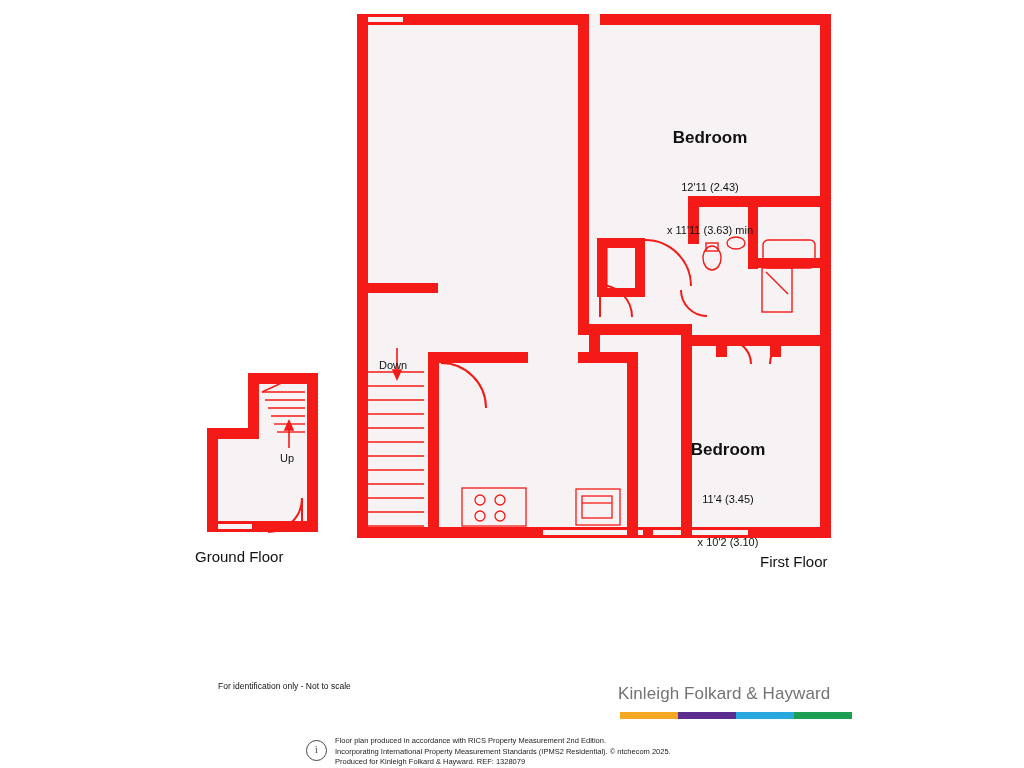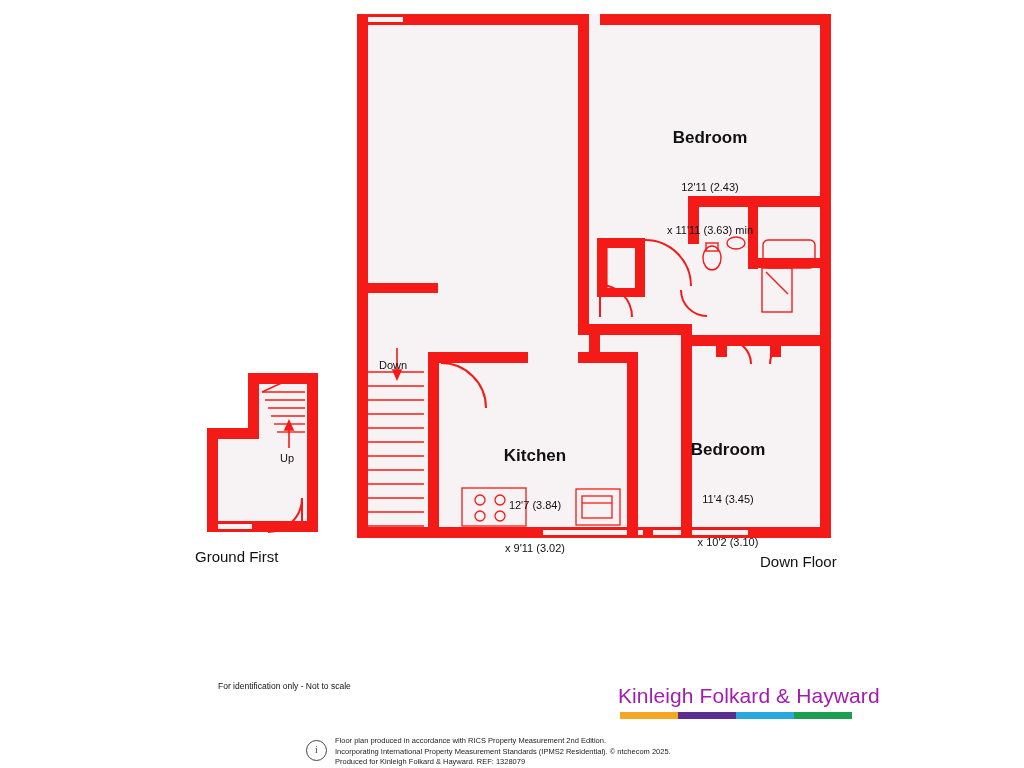--- a/index.html
+++ b/index.html
@@ -60,22 +60,22 @@
     color: #111111;
     line-height: 1.45;
   }
   .footer-address .line1 { display: block; }
   .footer-address .line2 { display: block; }
   .footer-address .line3 { display: block; font-size: 8.5px; margin-top: 2px; margin-left: 44px; }
   .brand {
     position: absolute;
     left: 618px;
     top: 684px;
-    font-size: 21px;
-    color: #a21caf;
+    font-size: 17px;
+    color: #737373;
     letter-spacing: 0.1px;
   }
   .brand-bars {
     position: absolute;
     left: 620px;
     top: 712px;
     width: 232px;
     height: 7px;
     display: flex;
   }
@@ -284,39 +284,34 @@
     </g>
   </svg>
 
 
   <div class="label room-label" style="left:630px; top:98px; width:160px;">
     <span class="room-name">Bedroom</span>
     <span class="dim">12'11 (2.43)</span>
     <span class="dim">x 11'11 (3.63) min</span>
   </div>
 
-  <div class="label room-label" style="left:455px; top:416px; width:160px;">
-    <span class="room-name">Kitchen</span>
-    <span class="dim">12'7 (3.84)</span>
-    <span class="dim">x 9'11 (3.02)</span>
-  </div>
 
   <div class="label room-label" style="left:648px; top:410px; width:160px;">
     <span class="room-name">Bedroom</span>
     <span class="dim">11'4 (3.45)</span>
     <span class="dim">x 10'2 (3.10)</span>
   </div>
 
   <div class="stair-text" style="left:379px; top:331px;margin-top:28px;">Down</div>
 
   <div class="stair-text" style="left:280px; top:452px;">Up</div>
 
-  <div class="floor-title" style="left:195px; top:548px;">Ground First</div>
-
-  <div class="floor-title" style="left:760px; top:553px;">Down Floor</div>
+  <div class="floor-title" style="left:195px; top:548px;">Ground Floor</div>
+
+  <div class="floor-title" style="left:760px; top:553px;">First Floor</div>
 
   <div class="footer-address">
     <span class="line3">For identification only - Not to scale</span>
   </div>
 
   <div class="brand">Kinleigh Folkard &amp; Hayward</div>
   <div class="brand-bars">
     <span style="background:#f5a623"></span>
     <span style="background:#5b2d8e"></span>
     <span style="background:#29a8df"></span>

